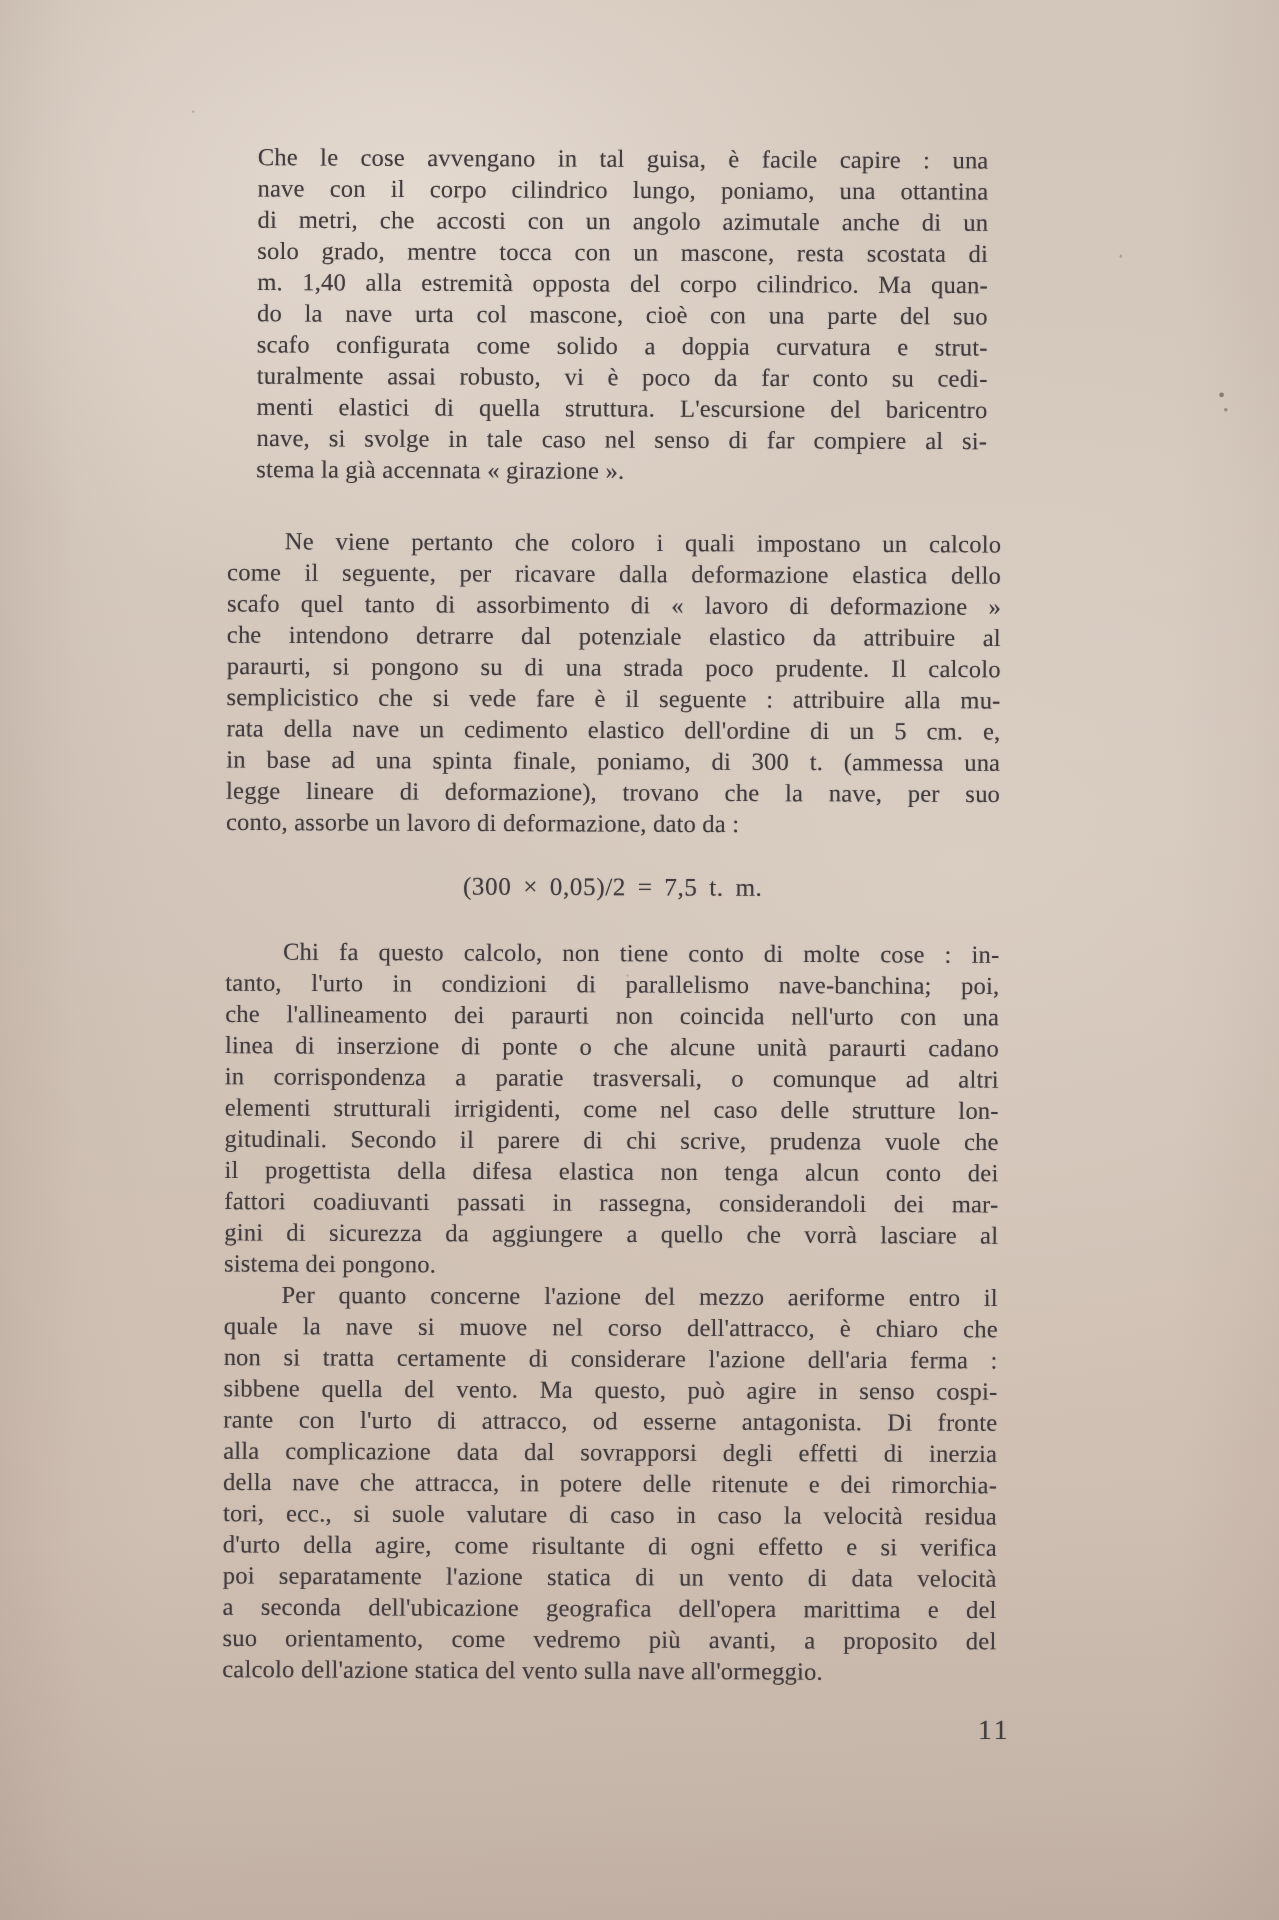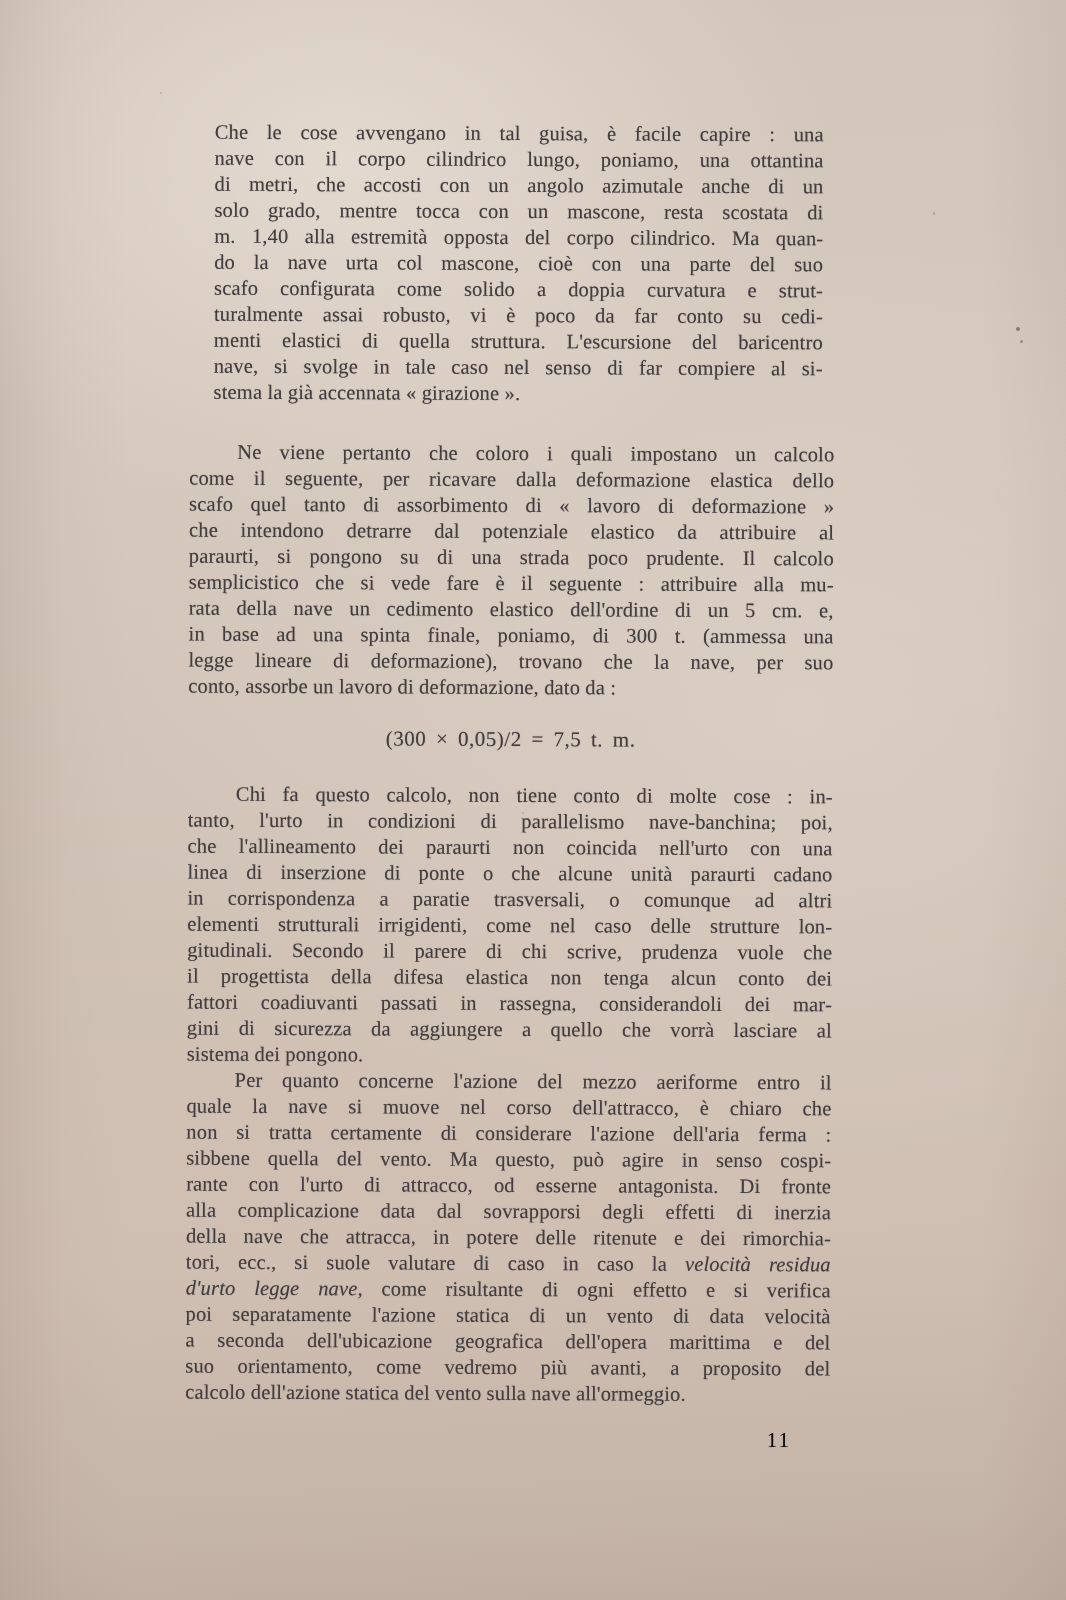--- a/index.html
+++ b/index.html
@@ -40,36 +40,36 @@
     margin-right: 12px;
   }
   .para.gap-before { margin-top: 34px; }
   .tl {
     text-align: justify;
     text-align-last: justify;
     white-space: normal;
   }
   .tl-end { text-align-last: left; }
   .tl-indent { text-indent: 48px; }
-  .it { font-style: italic; }
+  .it { }
   .formula {
     text-align: center;
     margin-top: 26px;
     margin-bottom: 30px;
     font-size: 21px;
     line-height: 26px;
     letter-spacing: 0.5px;
     word-spacing: 4px;
   }
   .page-number {
     position: absolute;
-    left: 767px;
+    left: 815px;
     top: 1429px;
-    color: #000000;
-    font-size: 20px;
+    color: #404040;
+    font-size: 23px;
     letter-spacing: 2.5px;
     text-shadow: 0 0 1px rgba(74,68,70,0.5);
   }
   .speck {
     position: absolute;
     border-radius: 50%;
     background: #6f6259;
   }
   .speck.s1 { left: 1016px; top: 327px; width: 4px; height: 4px; opacity: 0.75; }
   .speck.s2 { left: 1020px; top: 340px; width: 3px; height: 3px; opacity: 0.6; }
@@ -124,21 +124,21 @@
       </div>
     <div class="para">
         <div class="tl tl-indent"><span>Per quanto concerne l'azione del mezzo aeriforme entro il</span></div>
         <div class="tl"><span>quale la nave si muove nel corso dell'attracco, è chiaro che</span></div>
         <div class="tl"><span>non si tratta certamente di considerare l'azione dell'aria ferma :</span></div>
         <div class="tl"><span>sibbene quella del vento. Ma questo, può agire in senso cospi-</span></div>
         <div class="tl"><span>rante con l'urto di attracco, od esserne antagonista. Di fronte</span></div>
         <div class="tl"><span>alla complicazione data dal sovrapporsi degli effetti di inerzia</span></div>
         <div class="tl"><span>della nave che attracca, in potere delle ritenute e dei rimorchia-</span></div>
         <div class="tl"><span>tori, ecc., si suole valutare di caso in caso la </span><span class="it">velocità residua</span></div>
-        <div class="tl"><span class="it">d'urto legge nave,</span><span> come risultante di ogni effetto e si verifica</span></div>
+        <div class="tl"><span class="it">d'urto della agire,</span><span> come risultante di ogni effetto e si verifica</span></div>
         <div class="tl"><span>poi separatamente l'azione statica di un vento di data velocità</span></div>
         <div class="tl"><span>a seconda dell'ubicazione geografica dell'opera marittima e del</span></div>
         <div class="tl"><span>suo orientamento, come vedremo più avanti, a proposito del</span></div>
         <div class="tl tl-end"><span>calcolo dell'azione statica del vento sulla nave all'ormeggio.</span></div>
       </div>
   </div>
 
   <div class="page-number">11</div>
 
   <div class="speck s1"></div>

